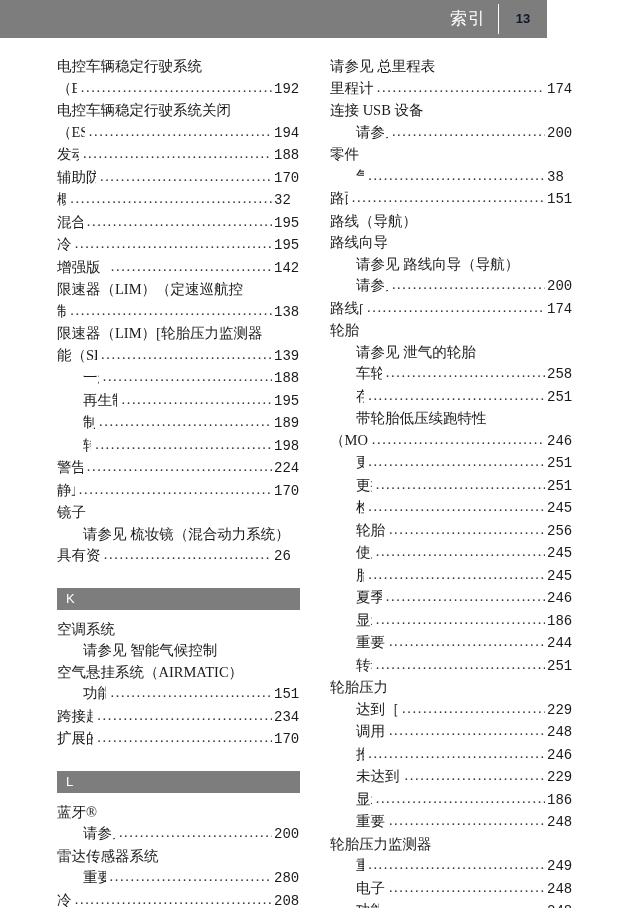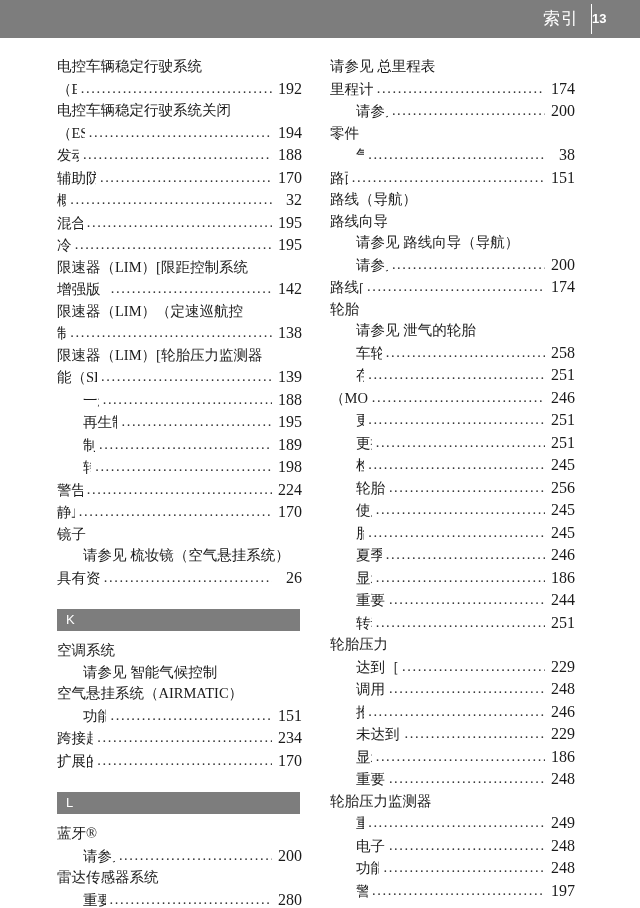--- a/index.html
+++ b/index.html
@@ -15,47 +15,47 @@
     color: #1a1a1a;
     position: relative;
     overflow: hidden;
   }
 
   
   .page-header {
     position: absolute;
     left: 0;
     top: 0;
-    width: 640px;
+    width: 547px;
     height: 38px;
     background: #7d7d7d;
     display: flex;
     align-items: center;
     justify-content: flex-end;
   }
   .header-title {
     color: #ffffff;
     font-size: 17px;
     font-family: "Liberation Sans", sans-serif;
     letter-spacing: 1px;
     line-height: 38px;
     padding-right: 12px;
   }
   .header-divider {
     width: 1px;
     height: 30px;
     background: #ffffff;
   }
   .header-page-number {
-    color: #ffffff;
+    color: #0f172a;
     font-size: 13px;
     font-weight: bold;
     font-family: "Liberation Sans", sans-serif;
     width: 48px;
-    text-align: left;
+    text-align: center;
     line-height: 38px;
   }
 
   
   .columns {
     position: absolute;
     top: 56px;
     left: 0;
     width: 640px;
     height: 845px;
@@ -104,24 +104,23 @@
     white-space: nowrap;
     margin: 0 2px 0 4px;
     font-size: 14.5px;
     letter-spacing: 1.6px;
     color: #333;
     position: relative;
     top: -1px;
   }
   .entry-page {
     flex: 0 0 auto;
-    text-align: right;
     min-width: 28px;
-    font-family: Liberation Serif, serif;
-    font-size: 16px;
+    font-family: Liberation Mono, monospace;
+    font-size: 14px;
   }
 
   .indent-0 { padding-left: 0px; }
   .indent-1 { padding-left: 26px; }
 </style>
 </head>
 <body>
 
 <div class="page-header">
   <span class="header-title">索引</span>
@@ -165,23 +164,20 @@
       <div class="entry indent-0">
         <span class="entry-label">混合动力系统</span>
         <span class="entry-leader">........................................................................................................................</span>
         <span class="entry-page">195</span>
       </div>
       <div class="entry indent-0">
         <span class="entry-label">冷却液</span>
         <span class="entry-leader">........................................................................................................................</span>
         <span class="entry-page">195</span>
       </div>
-      <div class="entry indent-0 no-leader">
-        <span class="entry-label">限速器（LIM）[限距控制系统</span>
-      </div>
       <div class="entry indent-0">
         <span class="entry-label">增强版（DISTRONIC PLUS）]</span>
         <span class="entry-leader">........................................................................................................................</span>
         <span class="entry-page">142</span>
       </div>
       <div class="entry indent-0 no-leader">
         <span class="entry-label">限速器（LIM）（定速巡航控</span>
       </div>
       <div class="entry indent-0">
         <span class="entry-label">制）</span>
@@ -223,21 +219,21 @@
       </div>
       <div class="entry indent-0">
         <span class="entry-label">静止车辆</span>
         <span class="entry-leader">........................................................................................................................</span>
         <span class="entry-page">170</span>
       </div>
       <div class="entry indent-0 no-leader">
         <span class="entry-label">镜子</span>
       </div>
       <div class="entry indent-1 no-leader">
-        <span class="entry-label">请参见 梳妆镜（空气悬挂系统）</span>
+        <span class="entry-label">请参见 梳妆镜（混合动力系统）</span>
       </div>
       <div class="entry indent-0">
         <span class="entry-label">具有资质的专业服务中心</span>
         <span class="entry-leader">........................................................................................................................</span>
         <span class="entry-page">26</span>
       </div>
       <div class="section-bar">
         <span class="section-bar-letter">K</span>
       </div>
       <div class="entry indent-0 no-leader">
@@ -291,20 +287,23 @@
     </div>
   <div class="column column-right" id="col-right">
       <div class="entry indent-0 no-leader">
         <span class="entry-label">请参见 总里程表</span>
       </div>
       <div class="entry indent-0">
         <span class="entry-label">里程计算机（车载电脑）</span>
         <span class="entry-leader">........................................................................................................................</span>
         <span class="entry-page">174</span>
       </div>
+      <div class="entry indent-0 no-leader">
+        <span class="entry-label">连接 USB 设备</span>
+      </div>
       <div class="entry indent-1">
         <span class="entry-label">请参见电子用户手册</span>
         <span class="entry-leader">........................................................................................................................</span>
         <span class="entry-page">200</span>
       </div>
       <div class="entry indent-0 no-leader">
         <span class="entry-label">零件</span>
       </div>
       <div class="entry indent-1">
         <span class="entry-label">气囊</span>
@@ -344,20 +343,23 @@
       <div class="entry indent-1">
         <span class="entry-label">车轮和轮胎组合</span>
         <span class="entry-leader">........................................................................................................................</span>
         <span class="entry-page">258</span>
       </div>
       <div class="entry indent-1">
         <span class="entry-label">存储</span>
         <span class="entry-leader">........................................................................................................................</span>
         <span class="entry-page">251</span>
       </div>
+      <div class="entry indent-1 no-leader">
+        <span class="entry-label">带轮胎低压续跑特性</span>
+      </div>
       <div class="entry indent-0">
         <span class="entry-label">（MOExtend）的轮胎</span>
         <span class="entry-leader">........................................................................................................................</span>
         <span class="entry-page">246</span>
       </div>
       <div class="entry indent-1">
         <span class="entry-label">更换</span>
         <span class="entry-leader">........................................................................................................................</span>
         <span class="entry-page">251</span>
       </div>

